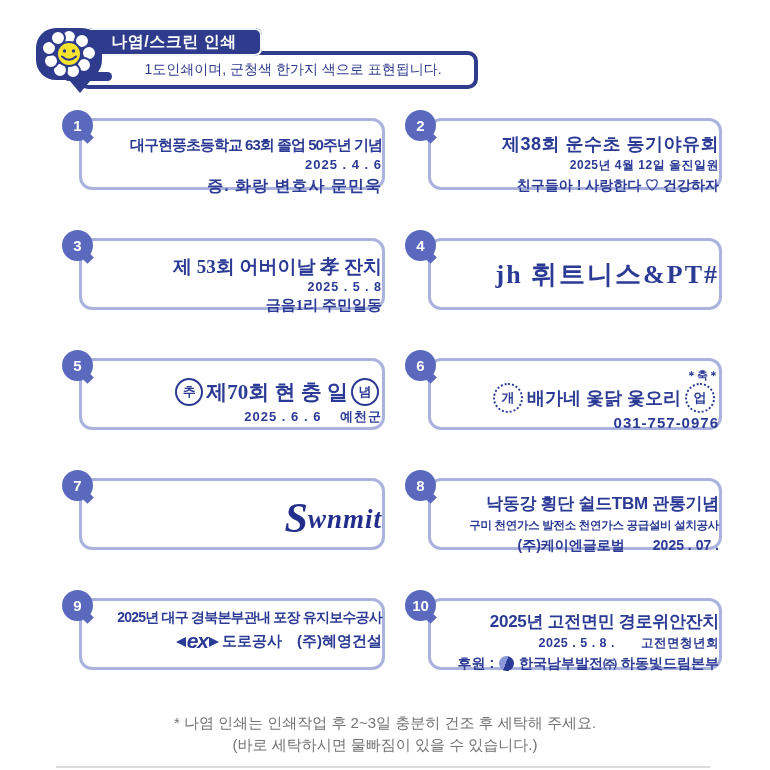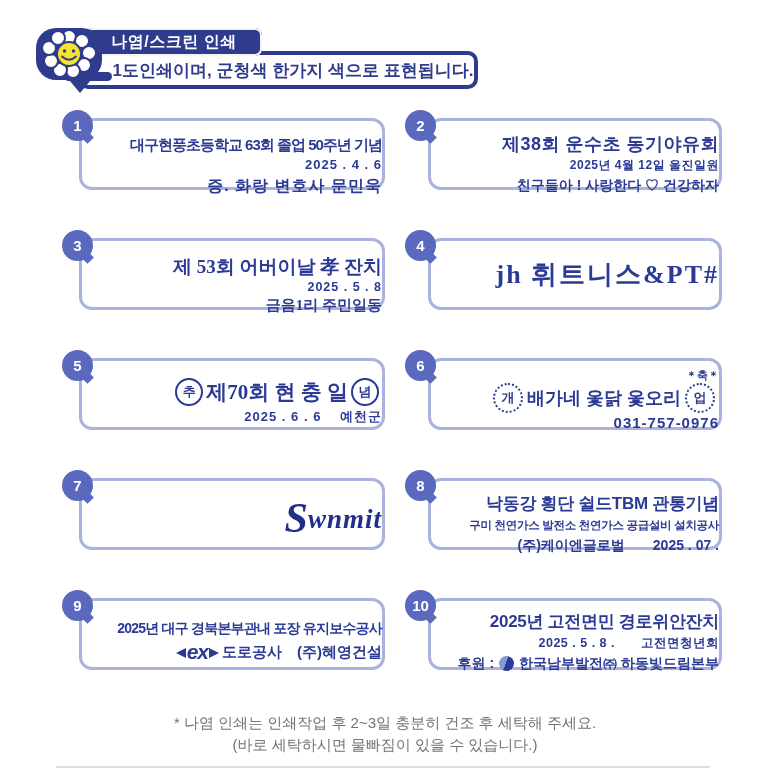--- a/index.html
+++ b/index.html
@@ -13,21 +13,21 @@
   body{background:#ffffff;font-family:"Liberation Sans",sans-serif;}
   #canvas{position:relative;width:770px;height:770px;background:#fff;overflow:hidden;}
 
   
   .hdr-panel{
     position:absolute;left:78px;top:51px;width:400px;height:38px;
     border:4px solid var(--navy);border-radius:10px;background:#fff;
     box-sizing:border-box;display:flex;align-items:center;justify-content:center;
     z-index:1;
   }
-  .hdr-subtitle{color:var(--navy);font-weight:bold;font-size:17px;white-space:nowrap;padding-left:30px;}
+  .hdr-subtitle{color:var(--navy);font-weight:normal;font-size:14px;white-space:nowrap;padding-left:30px;}
   .hdr-tab{
     position:absolute;left:86px;top:28px;width:176px;height:28px;
     background:var(--navy);border-radius:7px;z-index:2;
     display:flex;align-items:center;justify-content:center;
     box-shadow:inset 0 0 0 2px rgba(255,255,255,.95);
   }
   .hdr-title{color:#fff;font-weight:bold;font-size:16px;white-space:nowrap;letter-spacing:.5px;}
   .hdr-icon{position:absolute;left:34px;top:26px;z-index:3;}
 
   
@@ -96,21 +96,21 @@
   .s7{padding-top:16px;justify-content:flex-start}
   .s7 .l1{font-style:italic;color:#232e8c;display:flex;align-items:flex-start}
   .s7 .cap{font-size:42px;line-height:42px;font-weight:bold}
   .s7 .rest{font-size:27px;line-height:40px;font-weight:bold;letter-spacing:1px;padding-top:2px}
 
   .s8{padding-top:10px}
   .s8 .l1{font-size:11.5px;letter-spacing:-.3px;line-height:17px}
   .s8 .l2{font-size:17px;letter-spacing:-.3px;line-height:26px}
   .s8 .l3{font-size:14px;line-height:22px}
 
-  .s9{padding-top:16px}
+  .s9{padding-top:5px}
   .s9 .l1{font-size:14px;letter-spacing:-.8px;line-height:22px}
   .s9 .l2{font-size:15px;line-height:26px;display:flex;align-items:center}
   .ex-logo{
     position:relative;font-style:italic;font-weight:bold;font-size:21px;
     letter-spacing:-1px;margin:0 14px 0 10px;color:var(--print);
   }
   .ex-logo::before{
     content:"";position:absolute;left:-11px;top:9px;
     border-top:5px solid transparent;border-bottom:5px solid transparent;
     border-right:10px solid var(--print);

